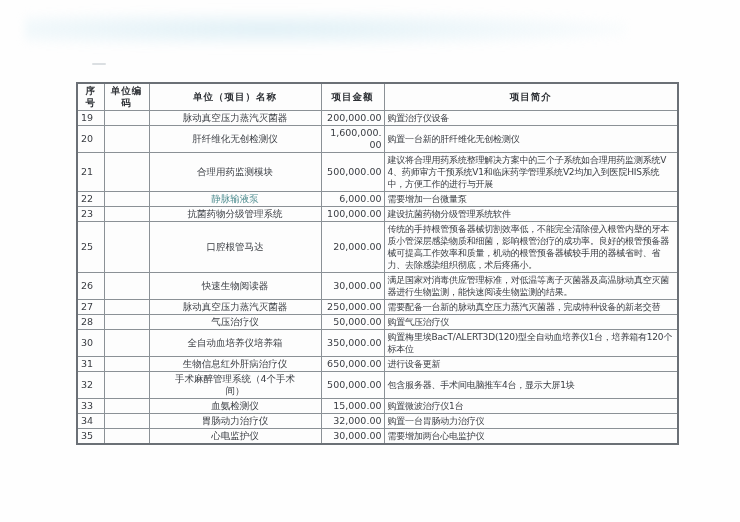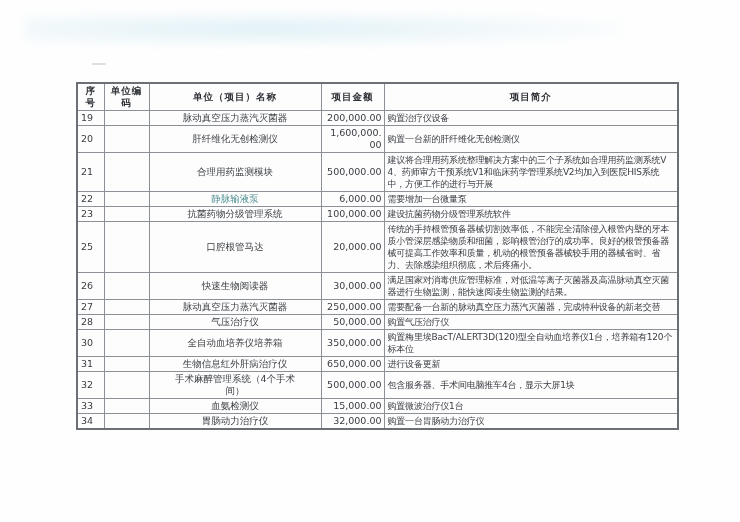--- a/index.html
+++ b/index.html
@@ -227,16 +227,23 @@
   </tr>
 
   <tr>
     <td class="cell-no">34</td>
     <td class="cell-code"></td>
     <td class="cell-name">胃肠动力治疗仪</td>
     <td class="cell-amount">32,000.00</td>
     <td class="cell-desc">购置一台胃肠动力治疗仪</td>
   </tr>
 
+  <tr>
+    <td class="cell-no">35</td>
+    <td class="cell-code"></td>
+    <td class="cell-name">心电监护仪</td>
+    <td class="cell-amount">30,000.00</td>
+    <td class="cell-desc">需要增加两台心电监护仪</td>
+  </tr>
 
 </tbody>
   </table>
 </div>
 
 </body></html>

